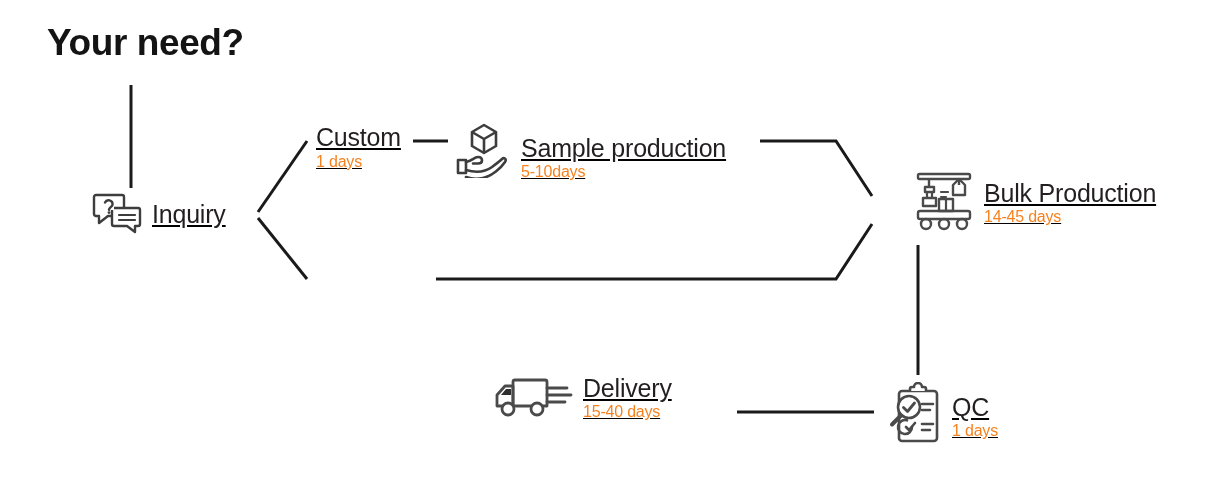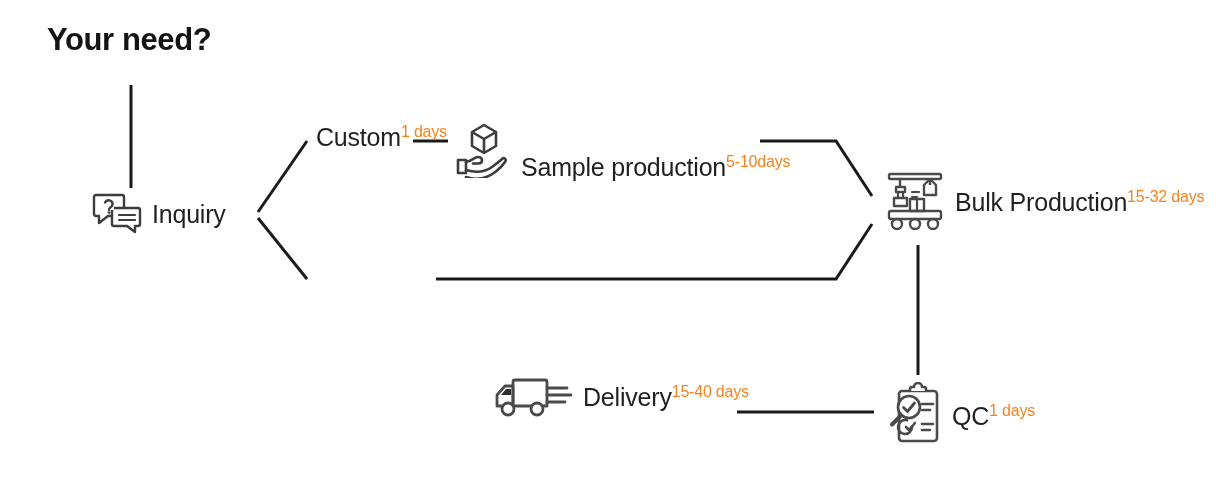--- a/index.html
+++ b/index.html
@@ -26,50 +26,51 @@
     align-items:center;
     gap:8px;
     white-space:nowrap;
   }
   .node-icon{
     flex:0 0 auto;
     display:block;
   }
   .node-text{
     display:flex;
-    flex-direction:row;
+    flex-direction:column;
     line-height:1.18;
+    text-decoration:underline;
   }
   .title{
     font-size:25px;
     color:#231f20;
     letter-spacing:-0.2px;
     font-weight:400;
   }
   .duration{
     font-size:16px;
     color:#F5821F;
     letter-spacing:-0.2px;
     font-weight:400;
   }
   .heading{
     position:absolute;
-    font-size:31px;
+    font-size:37px;
     font-weight:700;
     color:#141414;
     letter-spacing:-0.4px;
     white-space:nowrap;
   }
   
   #heading-your-need{ left:47px; top:22px; }
   #node-inquiry{ left:92px; top:190px; }
   #node-custom{ left:316px; top:123px; }
   #node-standard{ left:316px; top:261px; }
   #node-sample{ left:455px; top:120px;align-items:flex-end; }
-  #node-bulk{ left:883px; top:166px; }
+  #node-bulk{ left:912px; top:166px; }
   #node-qc{ left:882px; top:382px; }
   #node-delivery{ left:489px; top:368px; }
   #node-custom .node-text, #node-standard .node-text{ padding:0; }
 </style>
 </head>
 <body>
 
 <div id="canvas">
 
   <svg id="wires" viewBox="0 0 1216 486" xmlns="http://www.w3.org/2000/svg">
@@ -147,21 +148,21 @@
         <rect x="27" y="33" width="14" height="12" stroke="#4a4a4a" stroke-width="2.4" stroke-linejoin="round"></rect>
         <path d="M34 33 v12" stroke="#4a4a4a" stroke-width="2.2"></path>
         <rect x="6" y="45" width="52" height="8" rx="2" stroke="#4a4a4a" stroke-width="2.4"></rect>
         <circle cx="14" cy="58" r="5" stroke="#4a4a4a" stroke-width="2.4"></circle>
         <circle cx="32" cy="58" r="5" stroke="#4a4a4a" stroke-width="2.4"></circle>
         <circle cx="50" cy="58" r="5" stroke="#4a4a4a" stroke-width="2.4"></circle>
       </svg>
     </span>
     <span class="node-text">
       <span class="title">Bulk Production</span>
-      <span class="duration">15-32 days</span>
+      <span class="duration">14-45 days</span>
     </span>
   </div>
 
   <div class="node" id="node-qc">
     <span class="node-icon">
       <svg width="62" height="66" viewBox="0 0 62 66" fill="none" xmlns="http://www.w3.org/2000/svg">
         <rect x="17" y="9" width="38" height="50" rx="3" stroke="#4a4a4a" stroke-width="2.6"></rect>
         <path d="M28 9 v-2 a2 2 0 0 1 2 -2 h2 a4 4 0 0 1 8 0 h2 a2 2 0 0 1 2 2 v2" stroke="#4a4a4a" stroke-width="2.6" stroke-linejoin="round" fill="#fff"></path>
         <path d="M40 22 h11 M40 28 h8" stroke="#4a4a4a" stroke-width="2.6" stroke-linecap="round"></path>
         <path d="M40 42 h11 M40 48 h8" stroke="#4a4a4a" stroke-width="2.6" stroke-linecap="round"></path>

